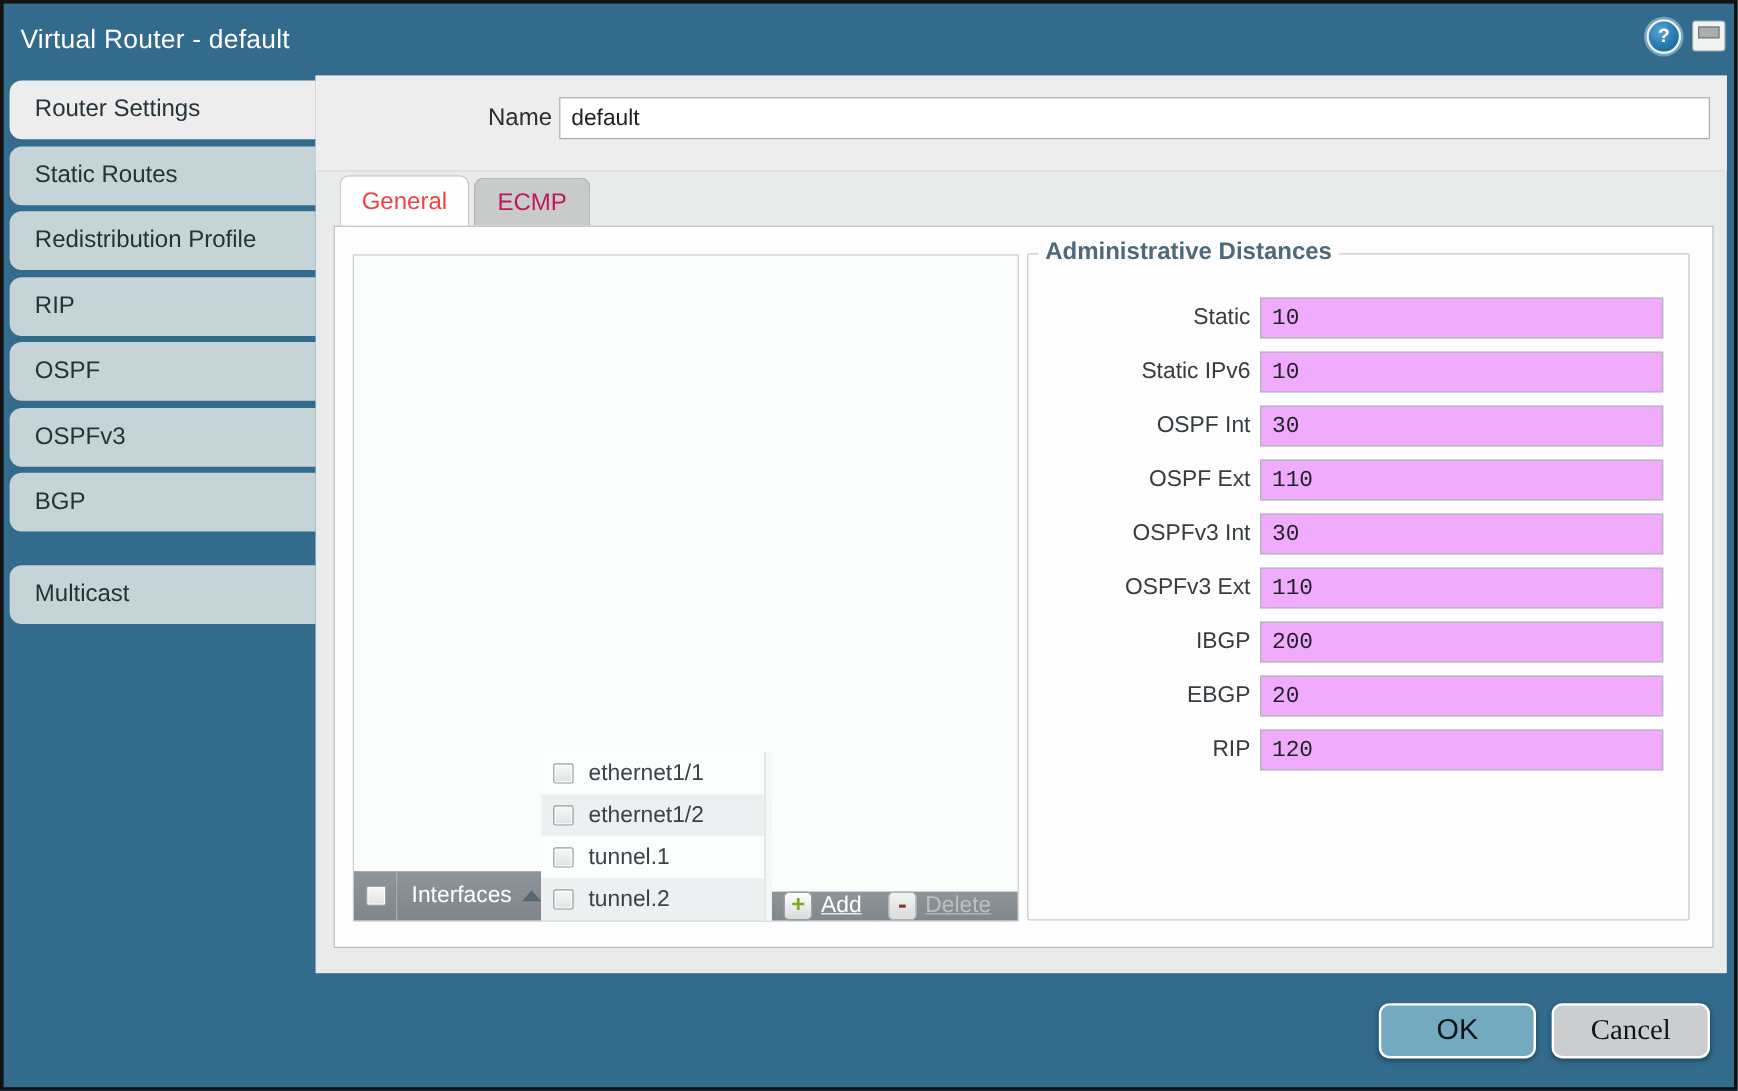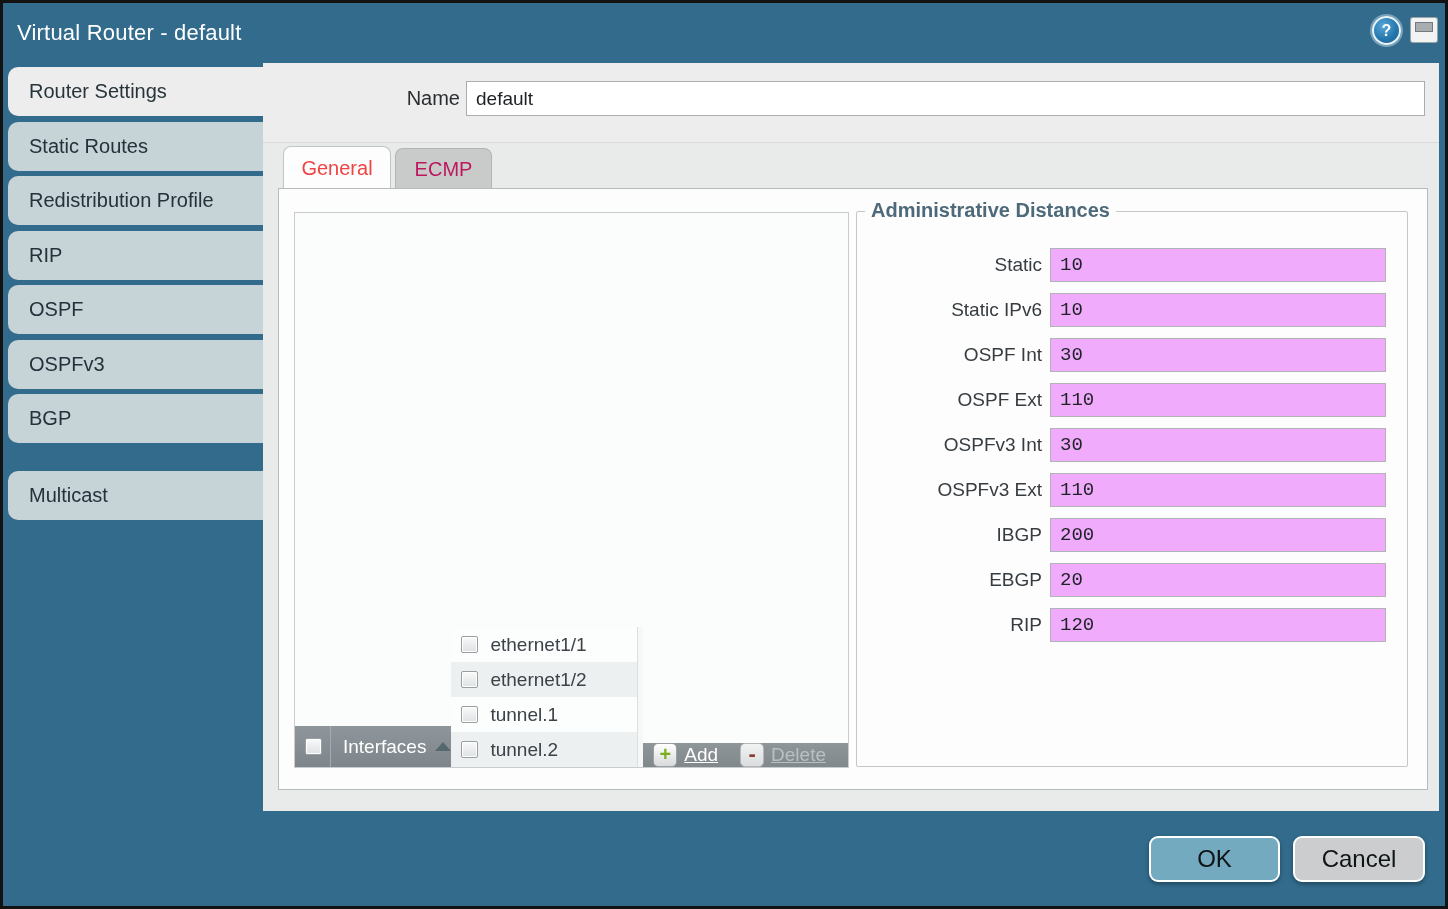--- a/index.html
+++ b/index.html
@@ -91,21 +91,21 @@
     font-size:19px; color:#1e2225; padding:0 9px; font-family:Liberation Mono, monospace;
   }
 
   
   .action-btn {
     position:absolute; top:833px; height:46px; border:2px solid #ffffff; border-radius:9px;
     font-size:24px; color:#0f1417; text-align:center; line-height:42px; cursor:pointer;
     box-shadow:0 2px 4px rgba(0,0,0,.35); font-family:"Liberation Sans", sans-serif;
   }
   .ok-btn { left:1146px; width:131px; background:#73aabf; }
-  .cancel-btn { left:1290px; width:132px; background:#cbcdce; }
+  .cancel-btn { left:1290px; width:132px; background:#cbcdce;font-family:Liberation Serif, serif; }
 </style>
 </head>
 <body>
 
 <div id="screen">
 
   <div class="titlebar">
     <div class="title-text">Virtual Router - default</div>
     <div class="help-icon">?</div>
     <div class="window-icon">

